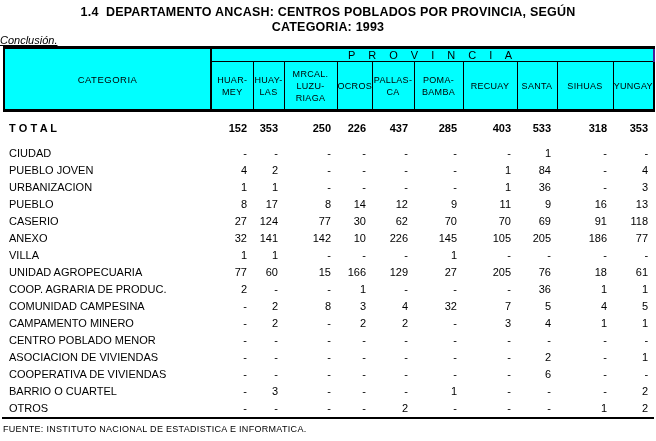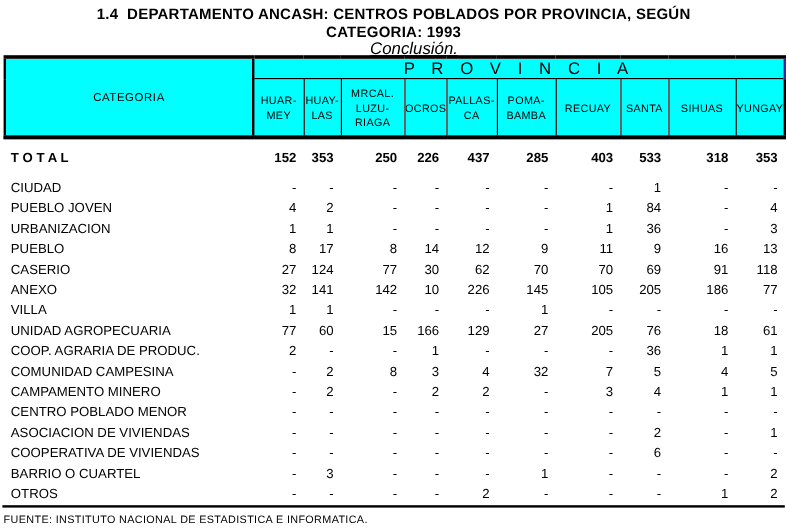--- a/index.html
+++ b/index.html
@@ -11,40 +11,39 @@
     color:#000000;
     font-family:"Liberation Sans", sans-serif;
     overflow:hidden;
   }
   .title-block { margin-top:5px; text-align:center; }
   .title-line {
     font-size:12.5px; font-weight:bold; line-height:15px;
     white-space:pre; letter-spacing:0.2px;
   }
   .conclusion {
-    text-align:center; font-size:14px; font-style:italic;
+    text-align:left; font-size:11px; font-style:italic;
     text-decoration:underline; line-height:10px;
     margin:0 2px 0 0;
-    padding-left:36px;
   }
   table.main {
     border-collapse:collapse; table-layout:fixed;
     width:650px; margin-left:3px; margin-top:1px;
   }
   table.main td { overflow:hidden; }
   thead td { background:var(--header-bg,#00FFFF); vertical-align:middle; text-align:center; }
   td.cat-head {
     border-top:3px solid #000; border-left:2px solid #000;
     border-right:2px solid #000; border-bottom:3px solid #000;
     font-size:9.5px; letter-spacing:0.5px; height:13px;margin-left:44px;
   }
   td.prov-head {
     border-top:3px solid #000; border-right:2px solid #4c1d95;
     border-bottom:1px solid #000;
-    font-size:14px; letter-spacing:5px; height:13px;
+    font-size:11px; letter-spacing:5px; height:13px;
   }
   td.prov-col {
     border-bottom:3px solid #000; border-left:1px solid #000;
     font-size:9px; line-height:12px; letter-spacing:0.3px;
     white-space:pre-line; height:49px;
   }
   td.prov-col.last { border-right:2px solid #000;margin-top:16px; }
   tbody td { font-size:11px; vertical-align:middle; background:#ffffff; }
   tbody td.cat { text-align:left; padding-left:5px; white-space:nowrap; }
   tbody td.num { text-align:right; padding-right:6px; }

